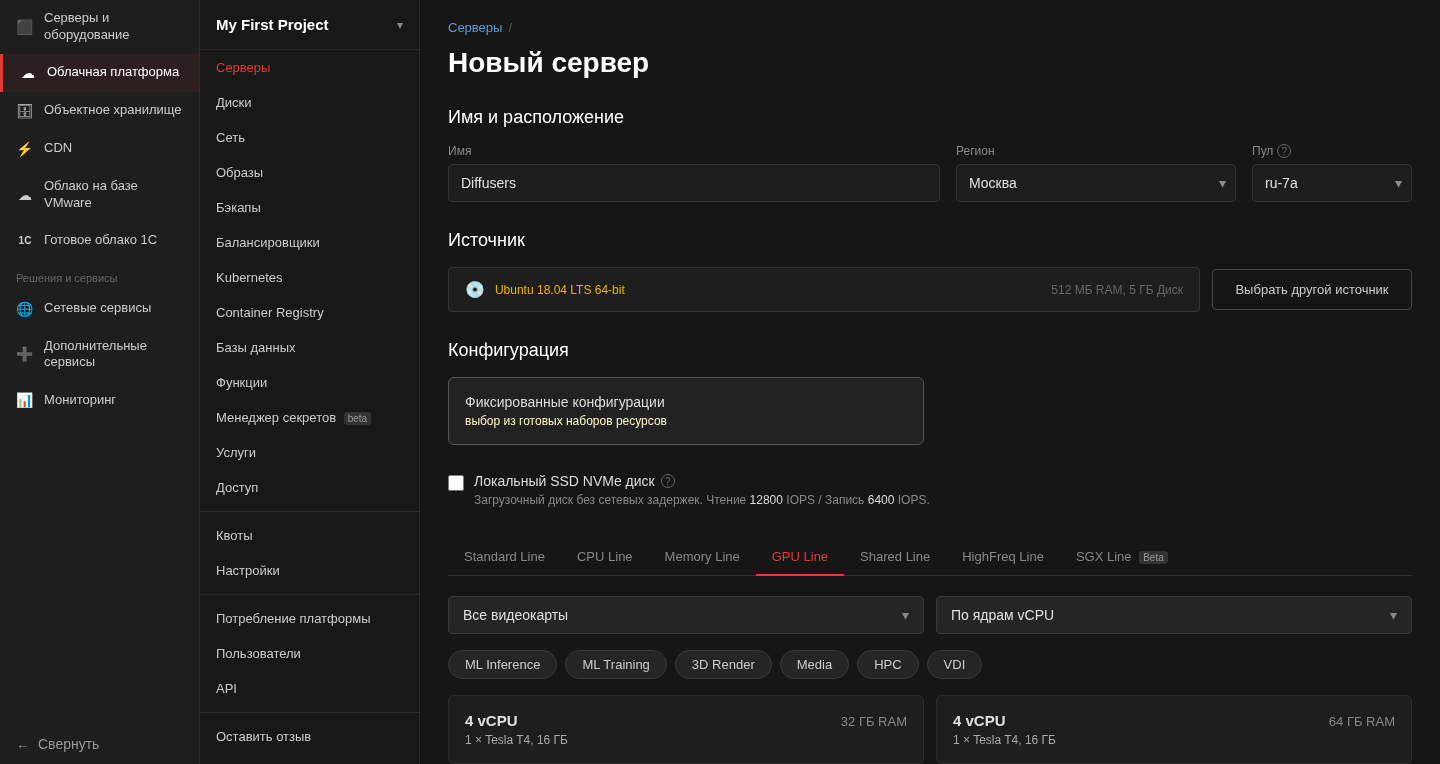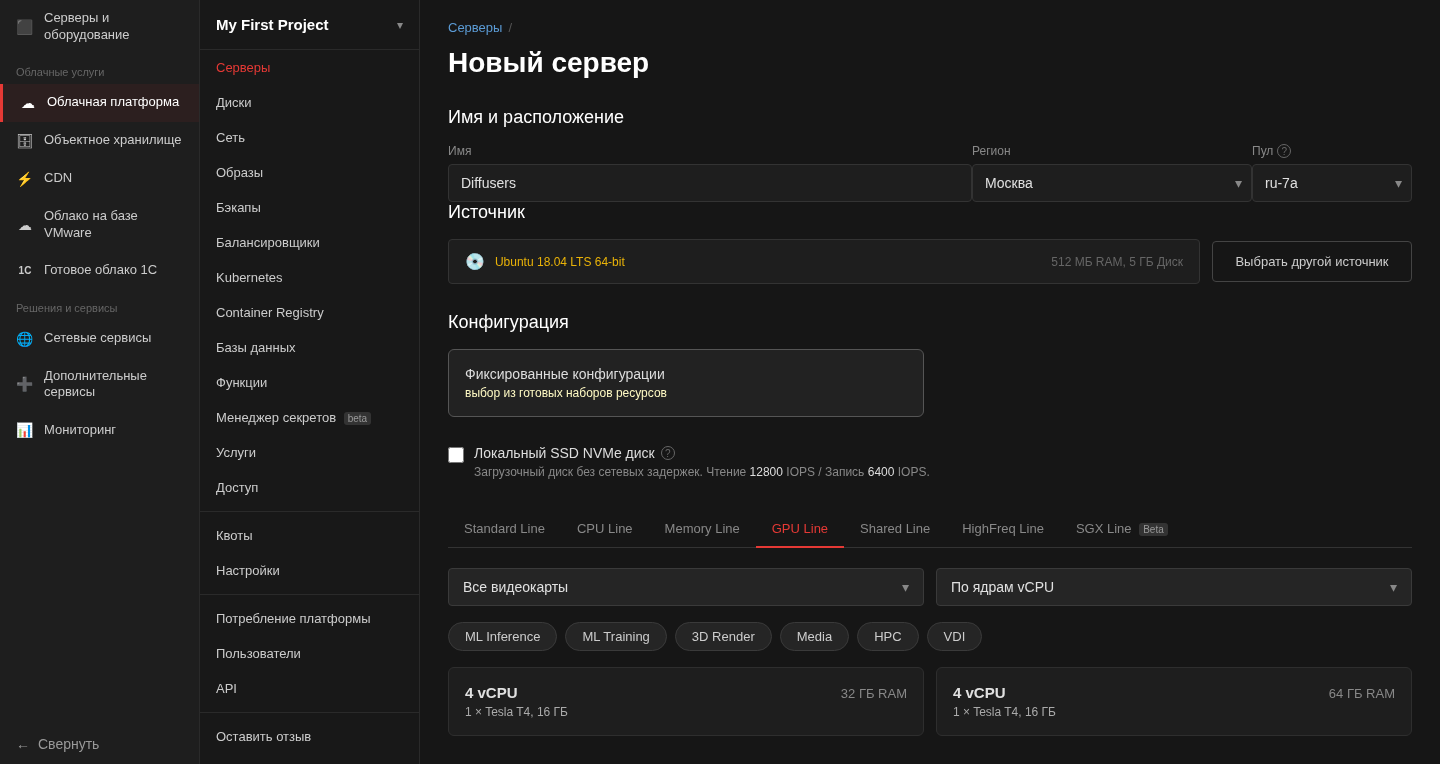--- a/index.html
+++ b/index.html
@@ -120,21 +120,22 @@
       font-size: 18px;
       font-weight: 500;
       color: #fff;
       margin-bottom: 16px;
     }
 
     
     .form-grid {
       display: grid;
       grid-template-columns: 1fr 280px 160px;
-      gap: 0;
+      gap: 16px;
+      margin-bottom: 28px;
     }
     .form-group label {
       display: block;
       font-size: 12px;
       color: #888;
       margin-bottom: 6px;
     }
     .form-input {
       width: 100%;
       background: #1e1e1e;
@@ -344,21 +345,20 @@
   </style>
 </head>
 <body>
 
 <div class="sidebar">
   <div class="sidebar-item">
     <span class="icon">⬛</span>
     <span class="label">Серверы и оборудование</span>
   </div>
 
-  <div class="sidebar-section-title">Облачные услуги</div>
   <div class="sidebar-item active">
     <span class="icon">☁</span>
     <span class="label">Облачная платформа</span>
   </div>
   <div class="sidebar-item">
     <span class="icon">🗄</span>
     <span class="label">Объектное хранилище</span>
   </div>
   <div class="sidebar-item">
     <span class="icon">⚡</span>

